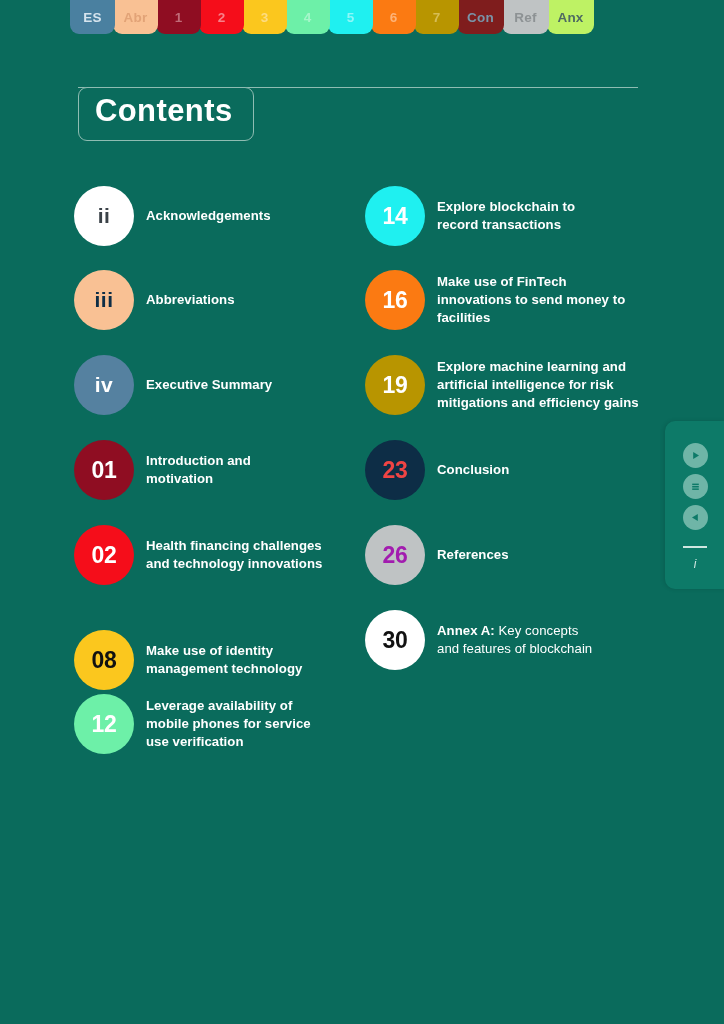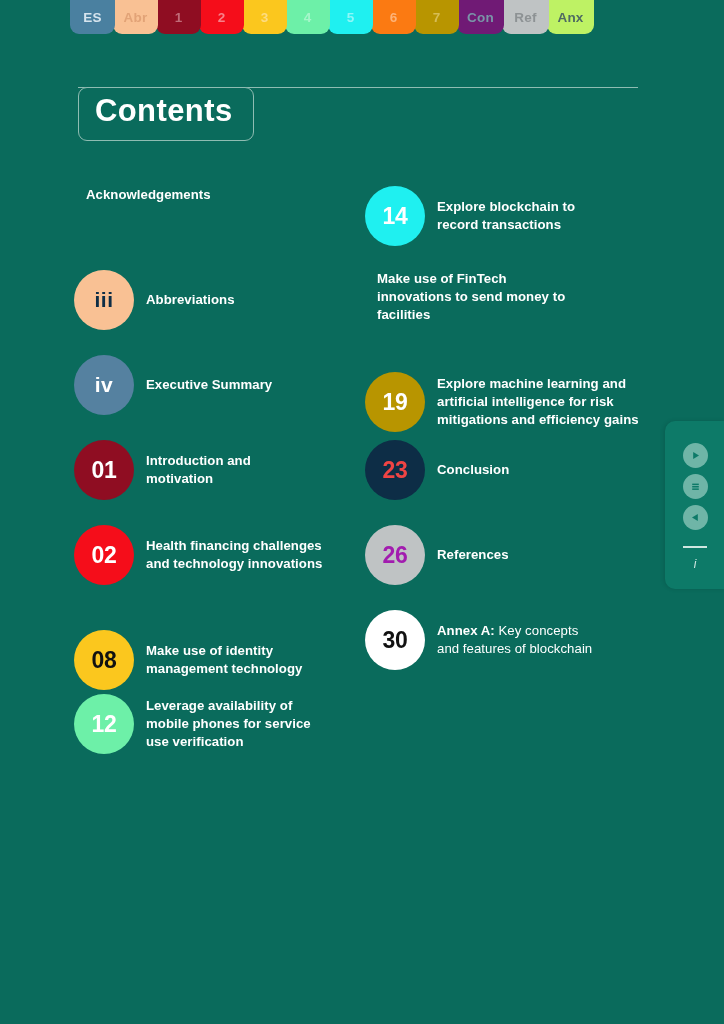--- a/index.html
+++ b/index.html
@@ -174,32 +174,33 @@
   <div class="tabstrip">
       <div class="tab" style="background: rgb(74, 128, 160); color: rgb(214, 228, 238); width: 45px; z-index: 30; margin-left: 0px;">ES</div>
       <div class="tab" style="background: rgb(249, 193, 148); color: rgb(226, 163, 119); width: 45px; z-index: 29; margin-left: -2px;">Abr</div>
       <div class="tab" style="background: rgb(143, 13, 34); color: rgb(192, 107, 120); width: 45px; z-index: 28; margin-left: -2px;">1</div>
       <div class="tab" style="background: rgb(245, 13, 26); color: rgb(247, 129, 137); width: 45px; z-index: 27; margin-left: -2px;">2</div>
       <div class="tab" style="background: rgb(251, 199, 30); color: rgb(253, 220, 130); width: 45px; z-index: 26; margin-left: -2px;">3</div>
       <div class="tab" style="background: rgb(109, 240, 168); color: rgb(166, 246, 202); width: 45px; z-index: 25; margin-left: -2px;">4</div>
       <div class="tab" style="background: rgb(31, 240, 240); color: rgb(141, 247, 247); width: 45px; z-index: 24; margin-left: -2px;">5</div>
       <div class="tab" style="background: rgb(251, 122, 18); color: rgb(253, 179, 120); width: 45px; z-index: 23; margin-left: -2px;">6</div>
       <div class="tab" style="background: rgb(184, 149, 0); color: rgb(214, 189, 85); width: 45px; z-index: 22; margin-left: -2px;">7</div>
-      <div class="tab" style="background: #701a75; color: rgb(122, 148, 168); width: 47px; z-index: 21; margin-left: -2px;">Con</div>
+      <div class="tab" style="background: #7f1d1d; color: rgb(122, 148, 168); width: 47px; z-index: 21; margin-left: -2px;">Con</div>
       <div class="tab" style="background: rgb(191, 195, 196); color: rgb(141, 146, 148); width: 47px; z-index: 20; margin-left: -2px;">Ref</div>
       <div class="tab" style="background: #bef264; color: rgb(79, 107, 98); width: 47px; z-index: 19; margin-left: -2px;">Anx</div>
     </div>
 
   <div class="head-rule"></div>
   <div class="head-box">
     <h1>Contents</h1>
   </div>
 
   <div class="col col-left">
       <div class="toc-item" style="top: 0px;">
+        <div class="badge roman" style="background: rgb(255, 255, 255); color: rgb(59, 66, 72);">ii</div>
         <div class="toc-label"><span>Acknowledgements</span></div>
       </div>
       <div class="toc-item" style="top: 84px;">
         <div class="badge roman" style="background: rgb(249, 193, 148); color: rgb(13, 45, 70);">iii</div>
         <div class="toc-label"><span>Abbreviations</span></div>
       </div>
       <div class="toc-item" style="top: 169px;">
         <div class="badge roman" style="background: rgb(85, 129, 160); color: rgb(255, 255, 255);">iv</div>
         <div class="toc-label"><span>Executive Summary</span></div>
       </div>
@@ -220,23 +221,24 @@
         <div class="toc-label"><span>Leverage availability of</span><br><span>mobile phones for service</span><br><span>use verification</span></div>
       </div>
     </div>
 
   <div class="col col-right">
       <div class="toc-item" style="top: 0px;">
         <div class="badge" style="background: rgb(31, 240, 240); color: rgb(255, 255, 255);">14</div>
         <div class="toc-label"><span>Explore blockchain to</span><br><span>record transactions</span></div>
       </div>
       <div class="toc-item" style="top: 84px;">
+        <div class="badge" style="background: rgb(251, 122, 18); color: rgb(255, 255, 255);">16</div>
         <div class="toc-label"><span>Make use of FinTech</span><br><span>innovations to send money to</span><br><span>facilities</span></div>
       </div>
-      <div class="toc-item" style="top: 186px;">
+      <div class="toc-item" style="top: 169px;">
         <div class="badge" style="background: rgb(184, 149, 0); color: rgb(255, 255, 255);">19</div>
         <div class="toc-label"><span>Explore machine learning and</span><br><span>artificial intelligence for risk</span><br><span>mitigations and efficiency gains</span></div>
       </div>
       <div class="toc-item" style="top: 254px;">
         <div class="badge" style="background: rgb(13, 45, 70); color: #ef4444;">23</div>
         <div class="toc-label"><span>Conclusion</span></div>
       </div>
       <div class="toc-item" style="top: 339px;">
         <div class="badge" style="background: rgb(191, 195, 196); color: #a21caf;">26</div>
         <div class="toc-label"><span>References</span></div>

